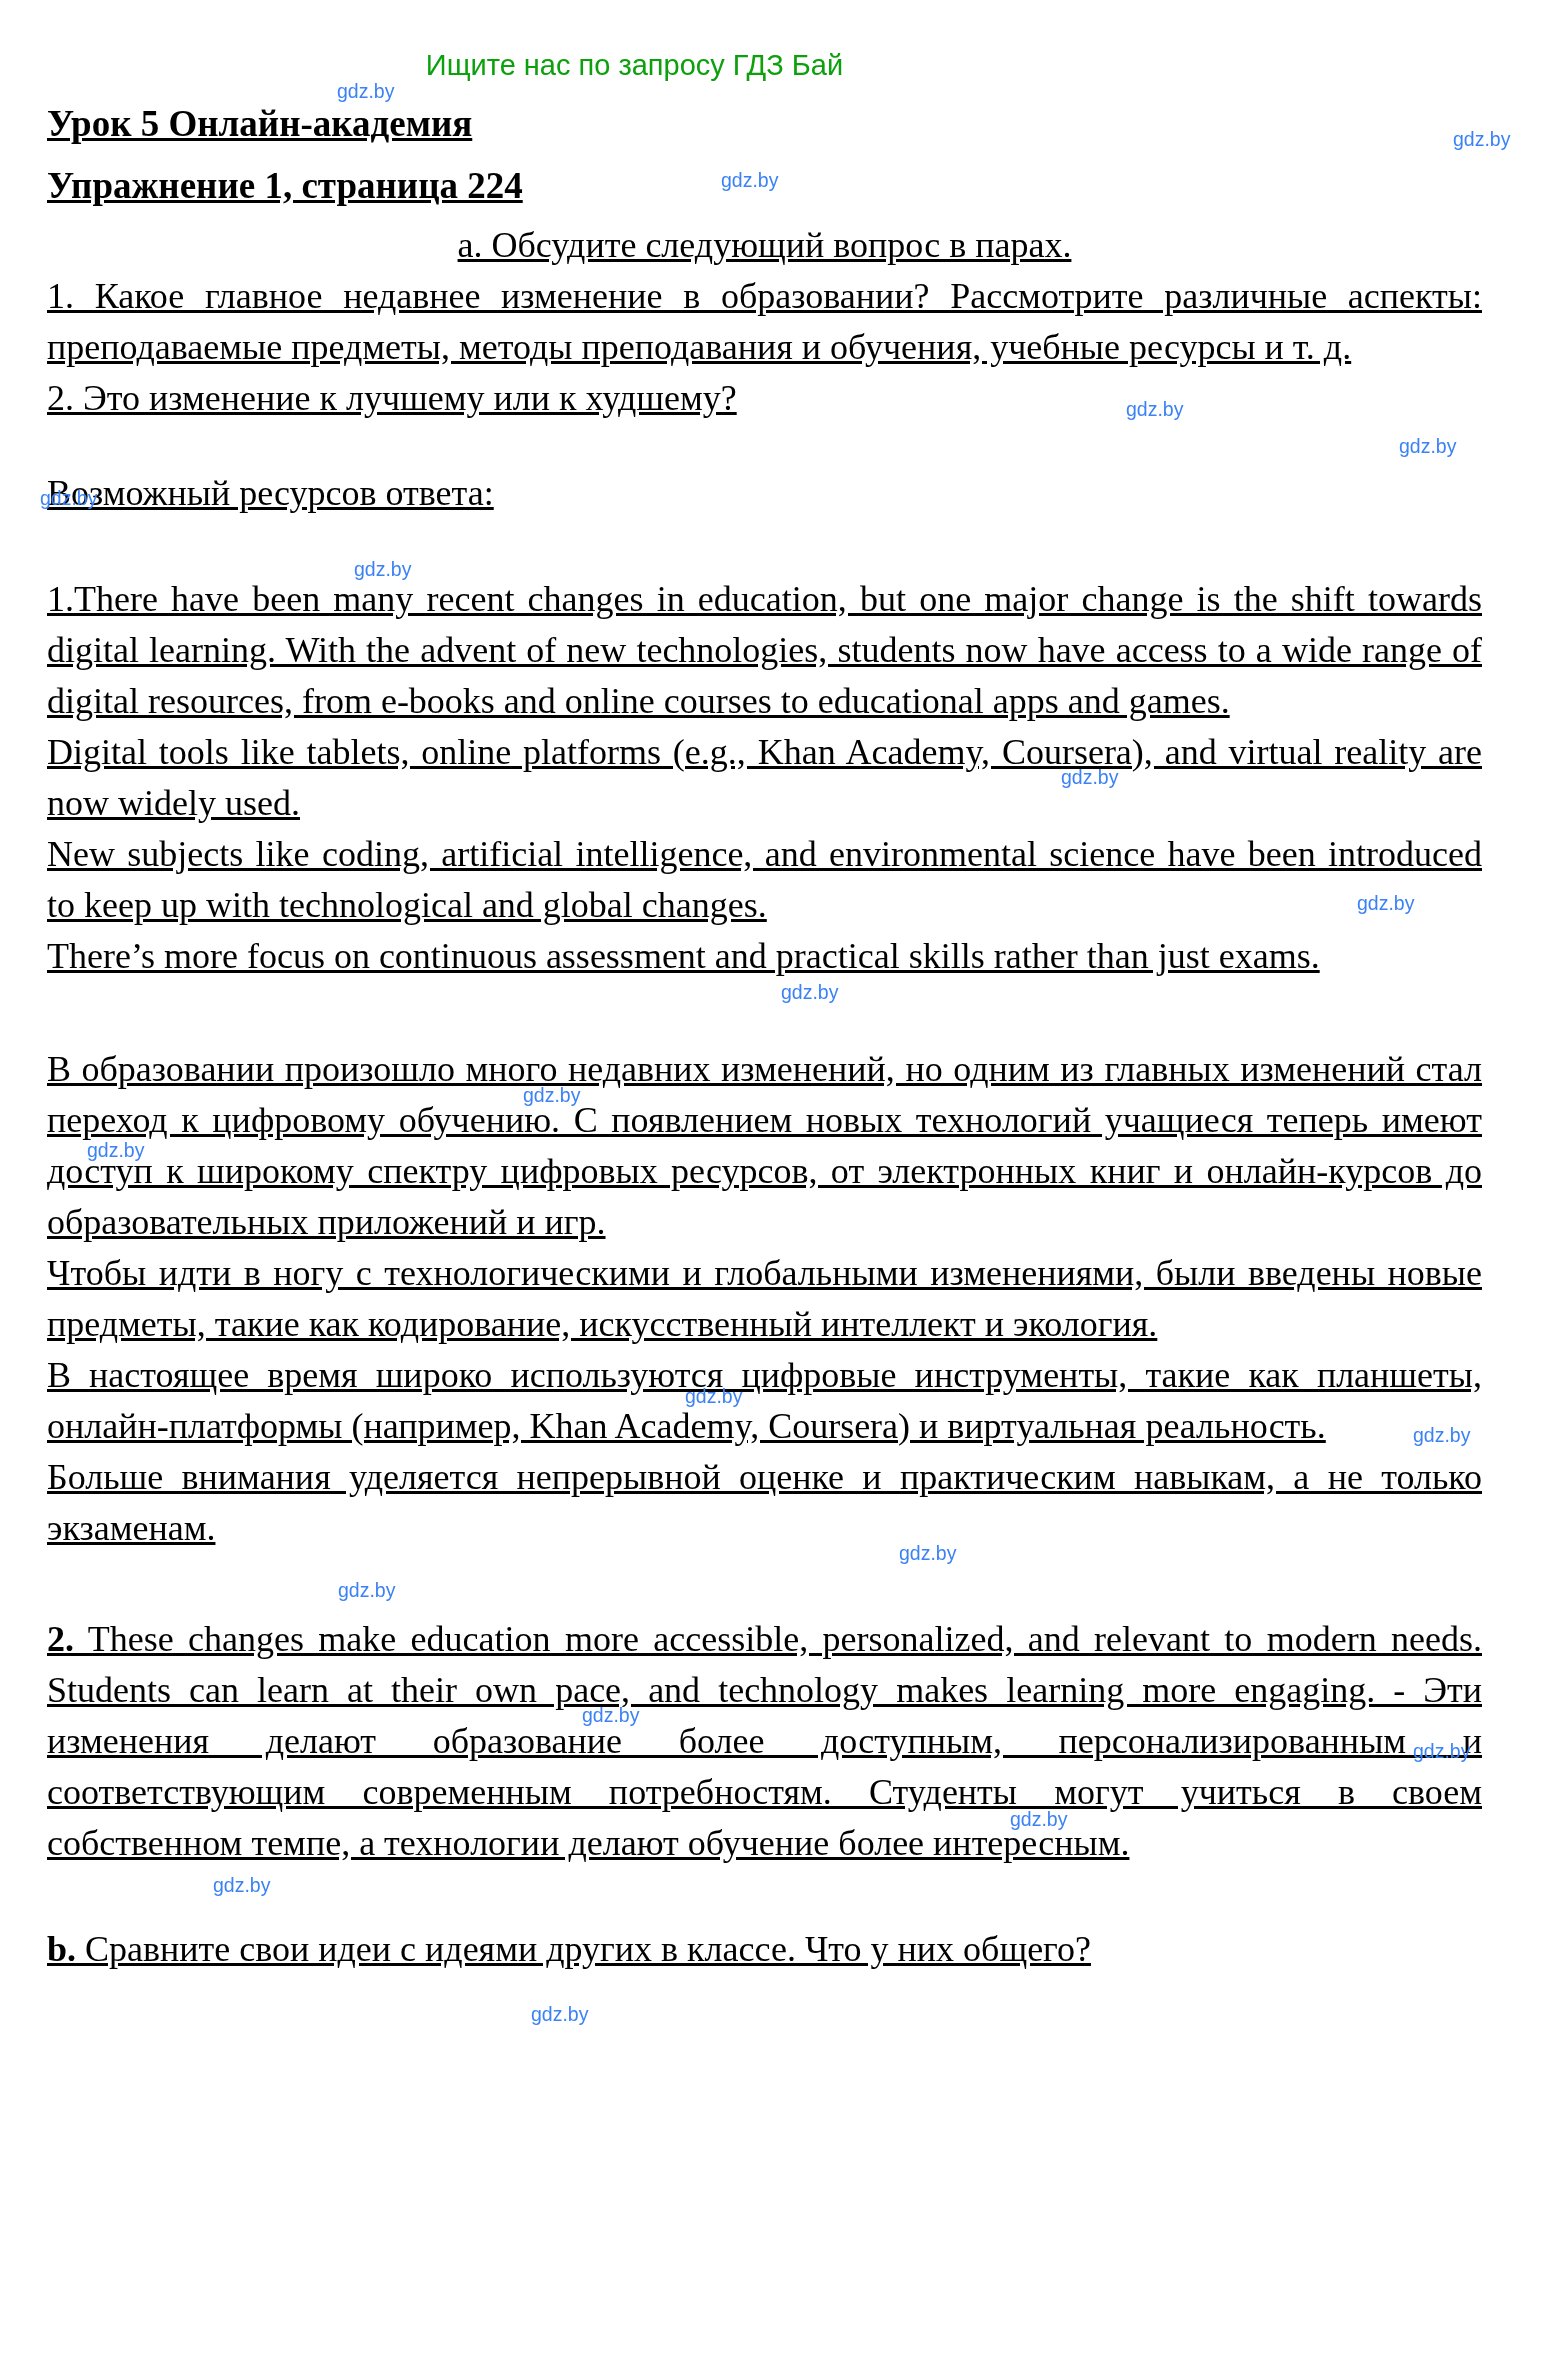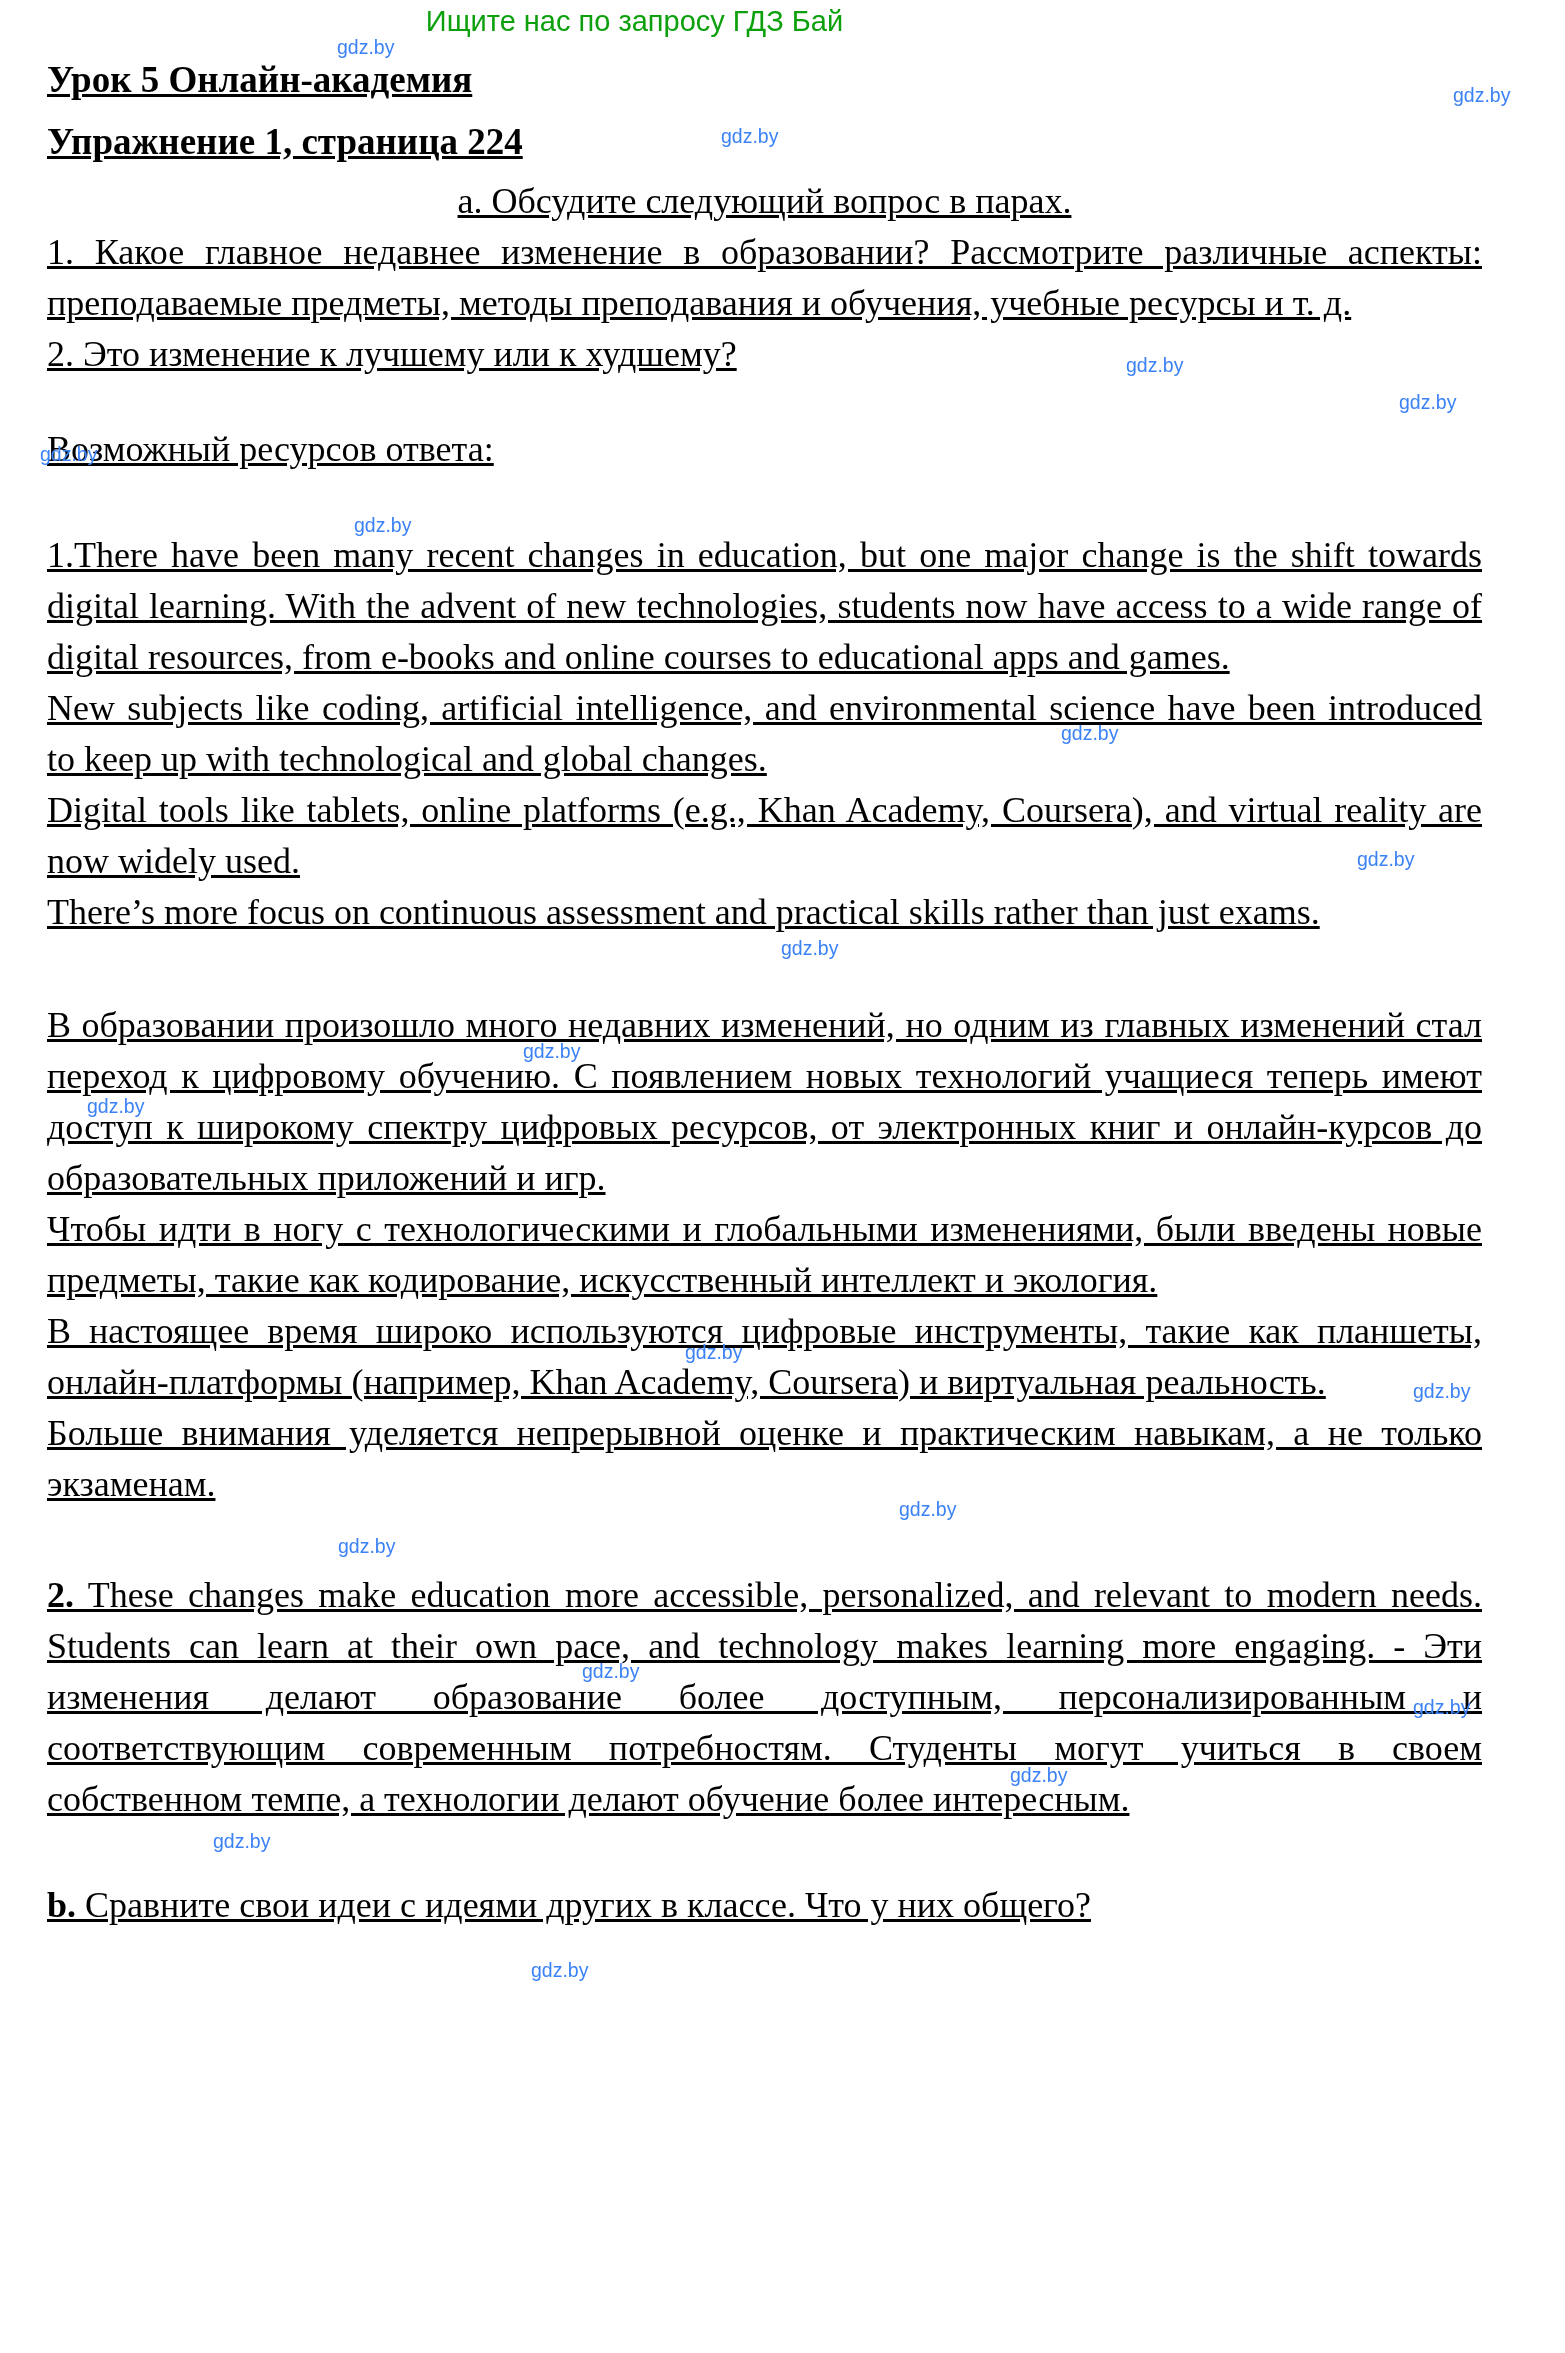--- a/index.html
+++ b/index.html
@@ -8,20 +8,21 @@
     background: #ffffff;
   }
   .page {
     position: relative;
     width: 1565px;
     height: 2024px;
     background: #ffffff;
     font-family: "Liberation Serif", serif;
     color: #000000;
     overflow: hidden;
+    margin-top: 44px;
   }
   .banner {
     position: absolute;
     left: 0;
     width: 100%;
     text-align: center;
     font-family: "Liberation Sans", sans-serif;
     color: #0da00d;
   }
   .banner.top {
@@ -93,22 +94,22 @@
     <p class="task-a">а. Обсудите следующий вопрос в парах.</p>
 
     <p class="justify">1. Какое главное недавнее изменение в образовании? Рассмотрите различные аспекты: преподаваемые предметы, методы преподавания и обучения, учебные ресурсы и т. д.</p>
 
     <p>2. Это изменение к лучшему или к худшему?</p>
 
     <p class="answer-intro">Возможный ресурсов ответа:</p>
 
     <div class="answers-en">
       <p class="justify">1.There have been many recent changes in education, but one major change is the shift towards digital learning. With the advent of new technologies, students now have access to a wide range of digital resources, from e-books and online courses to educational apps and games.</p>
+      <p class="justify">Digital tools like tablets, online platforms (e.g., Khan Academy, Coursera), and virtual reality are now widely used.</p>
       <p class="justify">New subjects like coding, artificial intelligence, and environmental science have been introduced to keep up with technological and global changes.</p>
-      <p class="justify">Digital tools like tablets, online platforms (e.g., Khan Academy, Coursera), and virtual reality are now widely used.</p>
       <p class="justify">There’s more focus on continuous assessment and practical skills rather than just exams.</p>
     </div>
 
     <div class="answers-ru">
       <p class="justify">В образовании произошло много недавних изменений, но одним из главных изменений стал переход к цифровому обучению. С появлением новых технологий учащиеся теперь имеют доступ к широкому спектру цифровых ресурсов, от электронных книг и онлайн-курсов до образовательных приложений и игр.</p>
       <p class="justify">Чтобы идти в ногу с технологическими и глобальными изменениями, были введены новые предметы, такие как кодирование, искусственный интеллект и экология.</p>
       <p class="justify">В настоящее время широко используются цифровые инструменты, такие как планшеты, онлайн-платформы (например, Khan Academy, Coursera) и виртуальная реальность.</p>
       <p class="justify">Больше внимания уделяется непрерывной оценке и практическим навыкам, а не только экзаменам.</p>
     </div>
 

